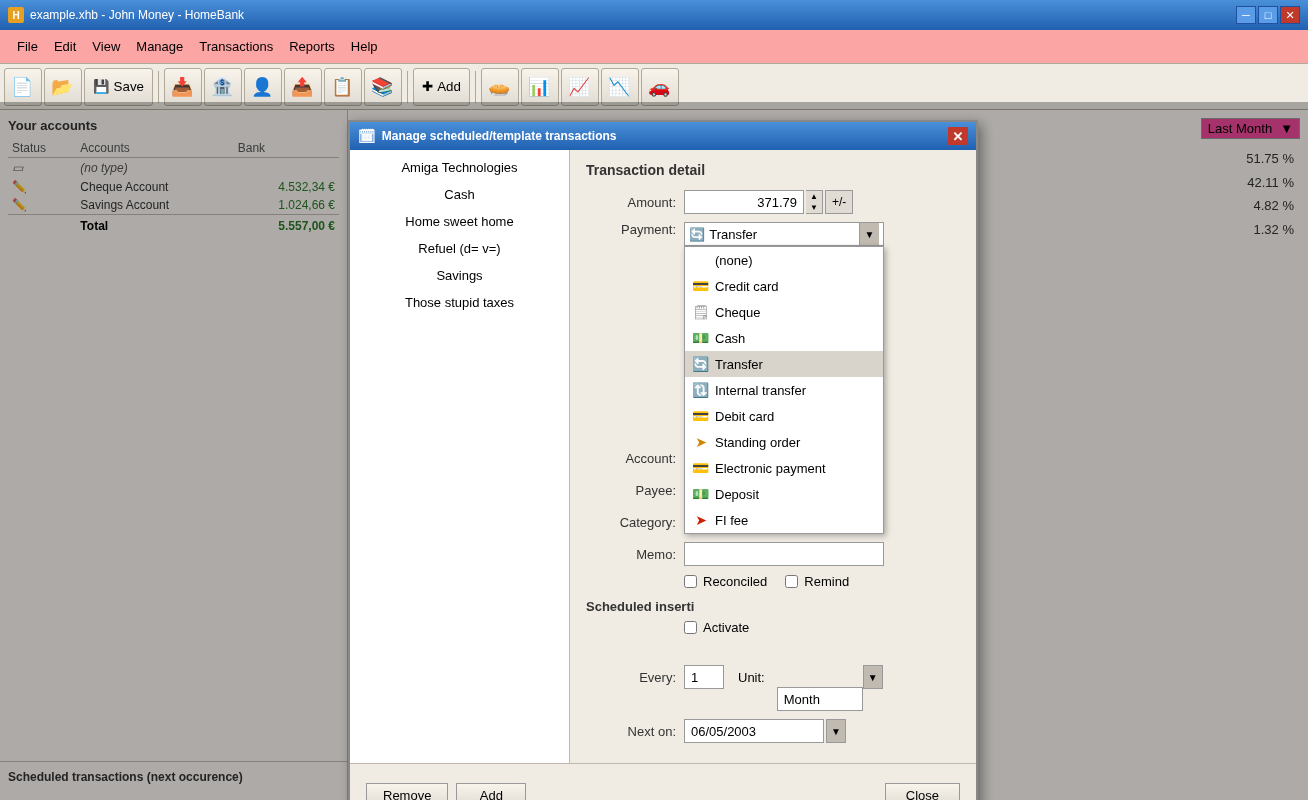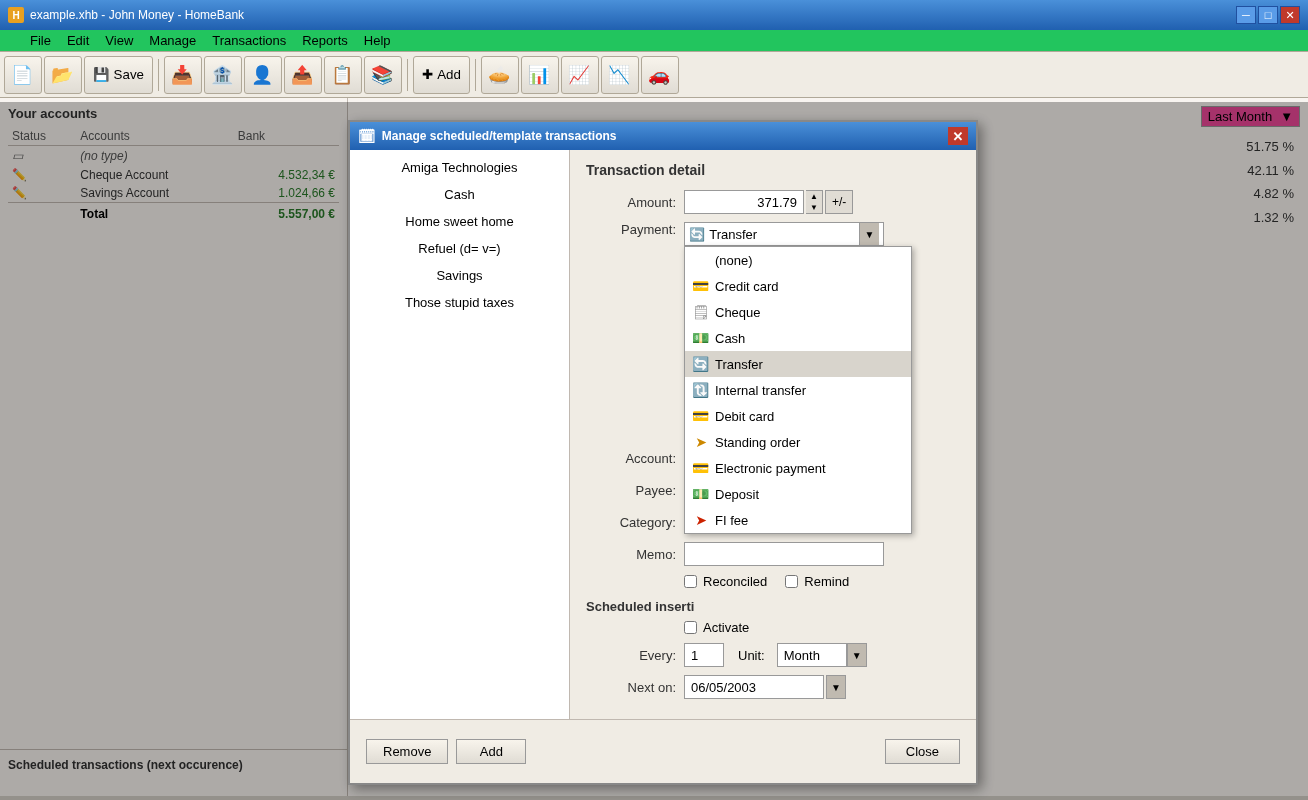--- a/index.html
+++ b/index.html
@@ -36,25 +36,25 @@
       width: 20px; height: 18px;
       background: #5a9ce8;
       border: 1px solid #2050a0;
       color: white; font-size: 11px;
       cursor: pointer; display: flex; align-items: center; justify-content: center;
     }
     .title-btn.close-btn { background: #c0392b; }
 
     
     .menu-bar {
-      background: #22c55e;
-      height: 22px;
-      display: flex;
-      align-items: center;
-      padding: 0 22px;
+      background: #fca5a5;
+      height: 34px;
+      display: flex;
+      align-items: center;
+      padding: 0 9px;
       border-bottom: 1px solid #b0a898;
     }
     .menu-item {
       padding: 3px 8px;
       cursor: pointer;
       font-size: 13px;
     }
 
     
     .toolbar {
@@ -330,21 +330,21 @@
       border-left: 1px solid #999;
       width: 20px; height: 100%;
       display: flex; align-items: center; justify-content: center;
       margin-left: auto;
       font-size: 10px;
     }
     .payment-dropdown {
       position: absolute;
       top: 24px;
       left: 0;
-      width: 228px;
+      width: 200px;
       background: white;
       border: 1px solid #999;
       z-index: 100;
       box-shadow: 2px 2px 6px rgba(0,0,0,0.3);
     }
     .dropdown-item {
       display: flex;
       align-items: center;
       padding: 5px 8px;
       cursor: pointer;
@@ -677,21 +677,21 @@
           <input type="checkbox" class="form-checkbox" style="">
           <span>Activate</span>
         </div>
       </div>
 
       <div class="form-row">
         <span class="form-label">Every:</span>
         <input class="form-input" type="text" style="width: 40px;" value="1">
         <span style="margin-left:6px;">Unit:</span>
         <div style="display:flex;align-items:center;margin-left:4px;">
-          <input class="form-input" type="text" style="width: 70px;" value="Month">
+          <input class="form-input" type="text" style="width: 86px; margin-top: 44px;" value="Month">
           <button class="date-arrow-btn">▼</button>
         </div>
       </div>
 
       <div class="form-row">
         <span class="form-label">Next on:</span>
         <div class="next-on-row">
           <input class="form-input next-on-input" type="text" value="06/05/2003" style="">
           <button class="date-arrow-btn">▼</button>
         </div>

